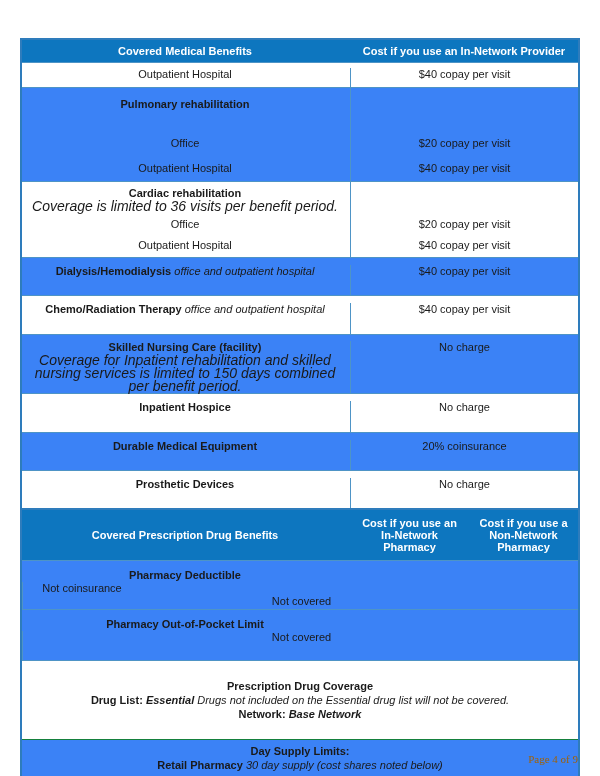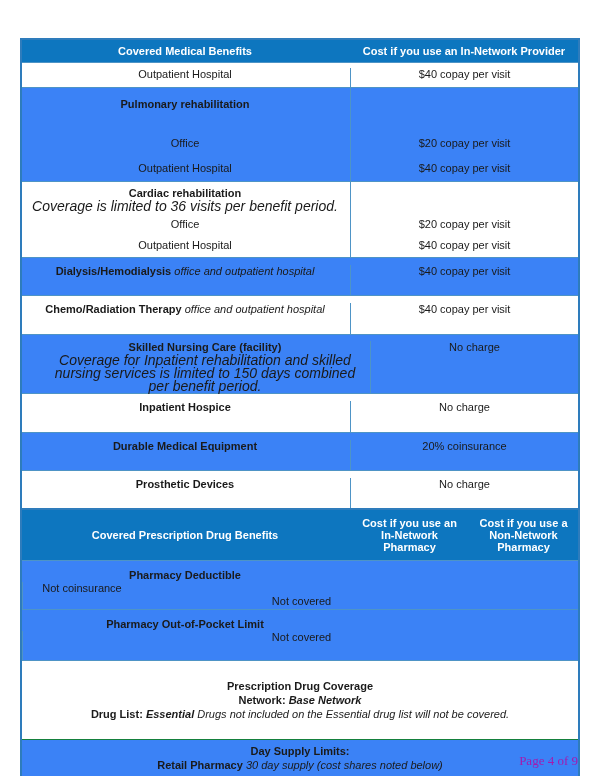--- a/index.html
+++ b/index.html
@@ -29,32 +29,32 @@
   .italic{font-style:italic;}
   .note{font-style:italic;font-size:14px;line-height:13px;}
 
   
   .group{display:block;border-top:1px solid #4e94c6;box-sizing:border-box;line-height:13px;}
   .subrow{display:flex;box-sizing:border-box;}
   .subrow .c2{border-left:1px solid #4e94c6;}
 
   
   .h25{min-height:25px;} .h38{min-height:38px;} .h39{min-height:39px;}
-  .h54{min-height:54px;padding-left:20px;} .h49{min-height:49px;} .h51{min-height:51px;}
+  .h54{min-height:54px;} .h49{min-height:49px;} .h51{min-height:51px;}
   .h55{min-height:55px;} .h35{min-height:35px;}
   .pt5{padding-top:5px;} .pt6{padding-top:6px;} .pt7{padding-top:7px;} .pt8{padding-top:8px;flex-direction:column;}
 
   .sub-t49{height:49px;} .sub-t49 .c1,.sub-t49 .c2{padding-top:10px;}
   .sub-t36{height:36px;} .sub-t36 .c1,.sub-t36 .c2{padding-top:5px;}
   .sub-25{height:25px;} .sub-21{height:21px;} .sub-19{height:19px;} .sub-18{height:18px;}
 
   .full{display:block;border-top:1px solid #4e94c6;box-sizing:border-box;line-height:14px;padding:18px 8px;}
   .full2{display:block;border-top:1px solid #15803d;box-sizing:border-box;line-height:14px;padding:4px 8px;}
 
-  .footer{position:absolute;top:753px;right:22px;font-family:"Liberation Serif",serif;font-size:13px;color:#a21caf;}
+  .footer{position:absolute;top:753px;right:22px;font-family:"Liberation Serif",serif;font-size:11px;color:#a16207;}
 </style>
 </head>
 <body>
 
 <div class="page">
 
   <section class="tbl" id="medical-table">
 
     <div class="thead">
       <div class="c1">Covered Medical Benefits</div>
@@ -148,22 +148,22 @@
       <div class="c3">Not covered</div>
     </div>
 
     <div class="row b h51 pt8">
       <div class="c1 bold" style="padding-top:0;">Pharmacy Out-of-Pocket Limit</div>
       <div class="c3">Not covered</div>
     </div>
 
     <div class="full w h55">
       <div class="bold">Prescription Drug Coverage</div>
+      <div><span class="bold">Drug List:</span> <span class="bold italic">Essential</span> <span class="italic">Drugs not included on the Essential drug list will not be covered.</span></div>
       <div><span class="bold">Network:</span> <span class="bold italic">Base Network</span></div>
-      <div><span class="bold">Drug List:</span> <span class="bold italic">Essential</span> <span class="italic">Drugs not included on the Essential drug list will not be covered.</span></div>
     </div>
 
     <div class="full2 b h35">
       <div class="bold">Day Supply Limits:</div>
       <div><span class="bold">Retail Pharmacy</span> <span class="italic">30 day supply (cost shares noted below)</span></div>
     </div>
 
   </section>
 
   <div class="footer">Page 4 of 9</div>

